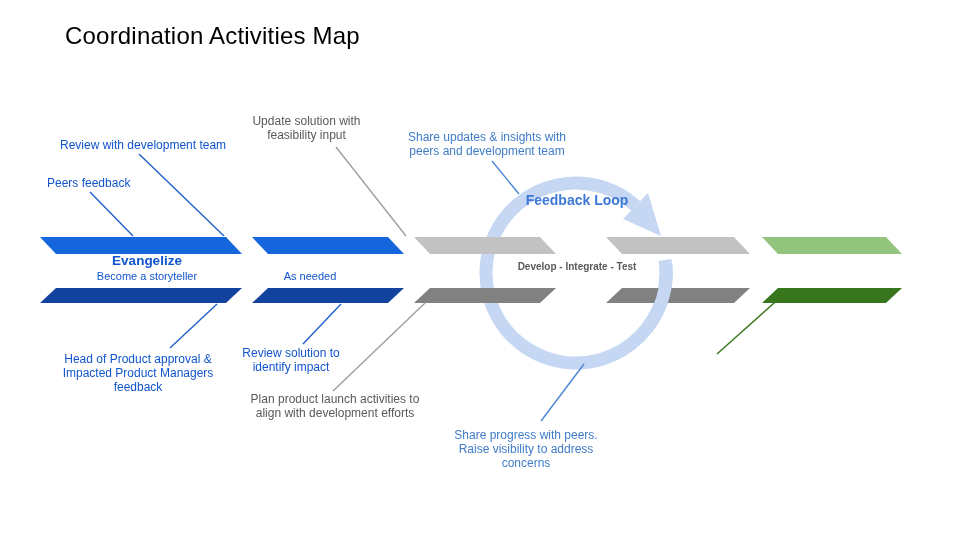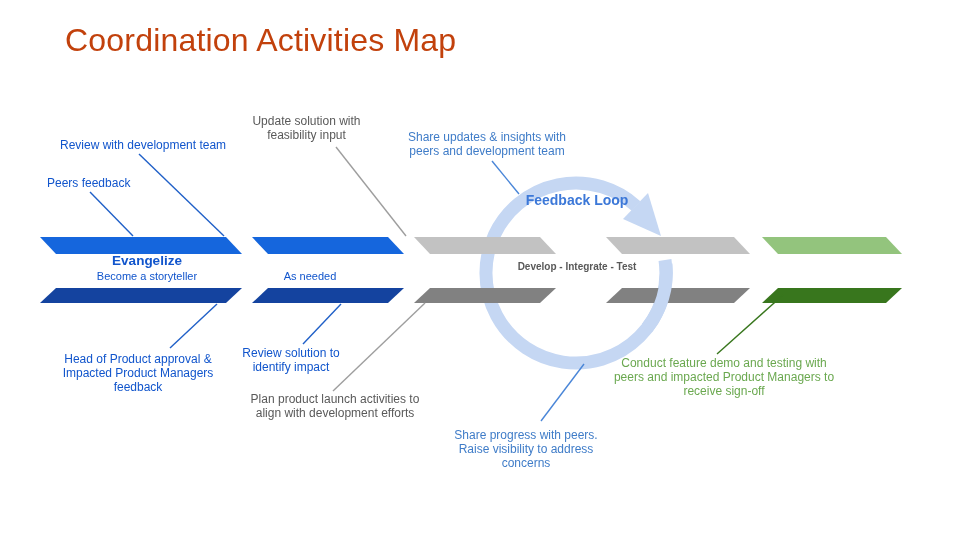--- a/index.html
+++ b/index.html
@@ -1,21 +1,21 @@
 <!DOCTYPE html>
 <html><head>
 <meta charset="utf-8">
 <style>
   html,body{margin:0;padding:0;background:#fff;}
   .canvas{
     position:relative;width:960px;height:540px;background:#ffffff;overflow:hidden;
     font-family:"Liberation Sans",sans-serif;
   }
   .title{
-    position:absolute;left:65px;top:22px;font-size:32px;color:#c2410c;
+    position:absolute;left:65px;top:22px;font-size:24px;color:#000000;
     font-family:"Liberation Sans",sans-serif;letter-spacing:0.2px;
   }
   svg.layer{position:absolute;left:0;top:0;}
   .ann{
     position:absolute;font-size:12px;line-height:1.18;white-space:pre-line;
   }
   .center{text-align:center;}
   .c-blue{color:#1155cc;}
   .c-bluemuted{color:#3f7cc8;}
   .c-gray{color:#595959;}
@@ -84,17 +84,14 @@
 
   <div class="ann c-blue center" style="left:55px;top:352px;width:166px;">Head of Product approval &amp;
 Impacted Product Managers
 feedback</div>
   <div class="ann c-blue center" style="left:231px;top:346px;width:120px;">Review solution to
 identify impact</div>
   <div class="ann c-gray center" style="left:250px;top:392px;width:170px;">Plan product launch activities to
 align with development efforts</div>
   <div class="ann c-bluemuted center" style="left:436px;top:428px;width:180px;">Share progress with peers.
 Raise visibility to address concerns</div>
-  <div class="ann c-green center" style="left:612px;top:356px;width:224px;">Conduct feature demo and testing with
-peers and impacted Product Managers to
-receive sign-off</div>
 
 </div>
 
 </body></html>

